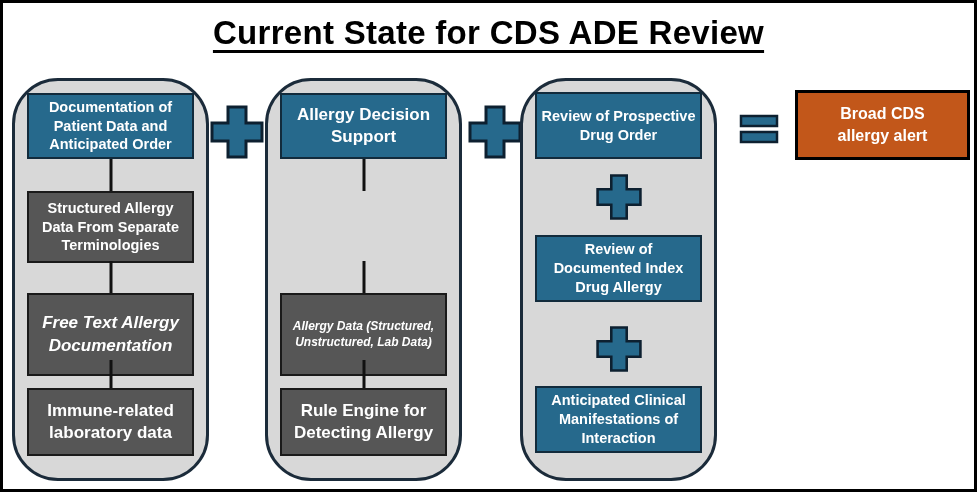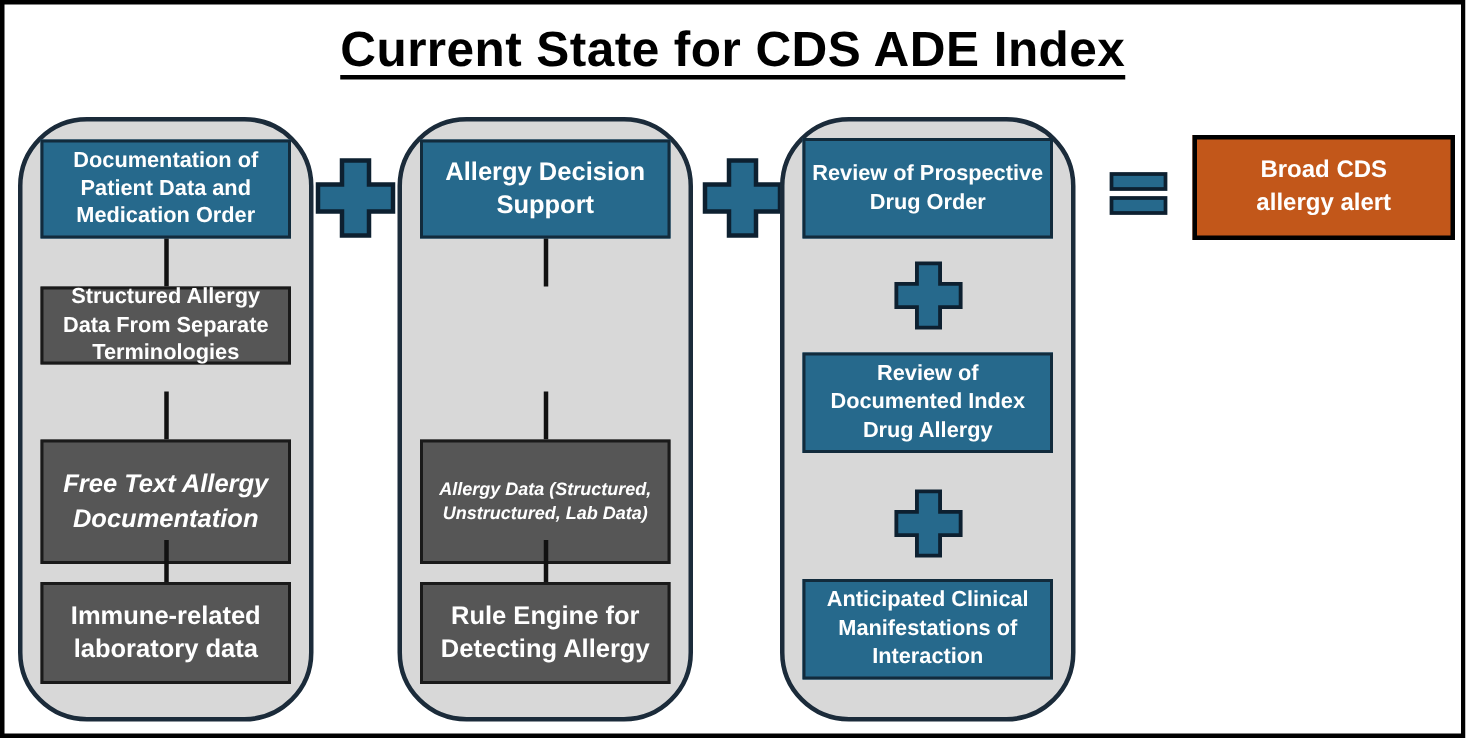--- a/index.html
+++ b/index.html
@@ -50,21 +50,21 @@
     color: #ffffff;
     font-weight: bold;
     line-height: 1.3;
     padding: 0 4px;
   }
   .teal { background: #26698C; border: 2px solid #122B3C; }
   .gray { background: #565656; border: 2px solid #1A1A1A; }
 
   
   .r1 { top: 12px;  height: 66px; }
-  .r2 { top: 110px; height: 52px; }
+  .r2 { top: 110px; height: 72px; }
   .r3 { top: 212px; height: 83px; font-style: italic; }
   .r4 { top: 307px; height: 68px; }
 
   
   .c3r1 { top: 11px;  height: 67px; }
   .c3r2 { top: 154px; height: 67px; }
   .c3r3 { top: 305px; height: 67px; }
   .fs145  { font-size: 14.5px; }
   .fs17   { font-size: 17px; }
   .fs125  { font-size: 12px; }
@@ -101,24 +101,24 @@
     font-size: 16px;
     line-height: 1.35;
     padding: 0 16px;
   }
 </style>
 </head>
 <body>
 
 <div class="frame">
 
-  <h1 class="title">Current State for CDS ADE Index</h1>
+  <h1 class="title">Current State for CDS ADE Review</h1>
 
   <div class="column col1">
-    <div class="box teal r1 fs145">Documentation of Patient Data and Medication Order</div>
+    <div class="box teal r1 fs145">Documentation of Patient Data and Anticipated Order</div>
     <div class="connector k1"></div>
     <div class="box gray r2 fs145">Structured Allergy Data From Separate Terminologies</div>
     <div class="connector k2"></div>
     <div class="box gray r3 fs17">Free Text Allergy Documentation</div>
     <div class="connector k3"></div>
     <div class="box gray r4 fs17">Immune-related laboratory data</div>
   </div>
 
   <div class="op op-plus-1">
     <svg width="56" height="56" viewBox="0 0 56 56">

